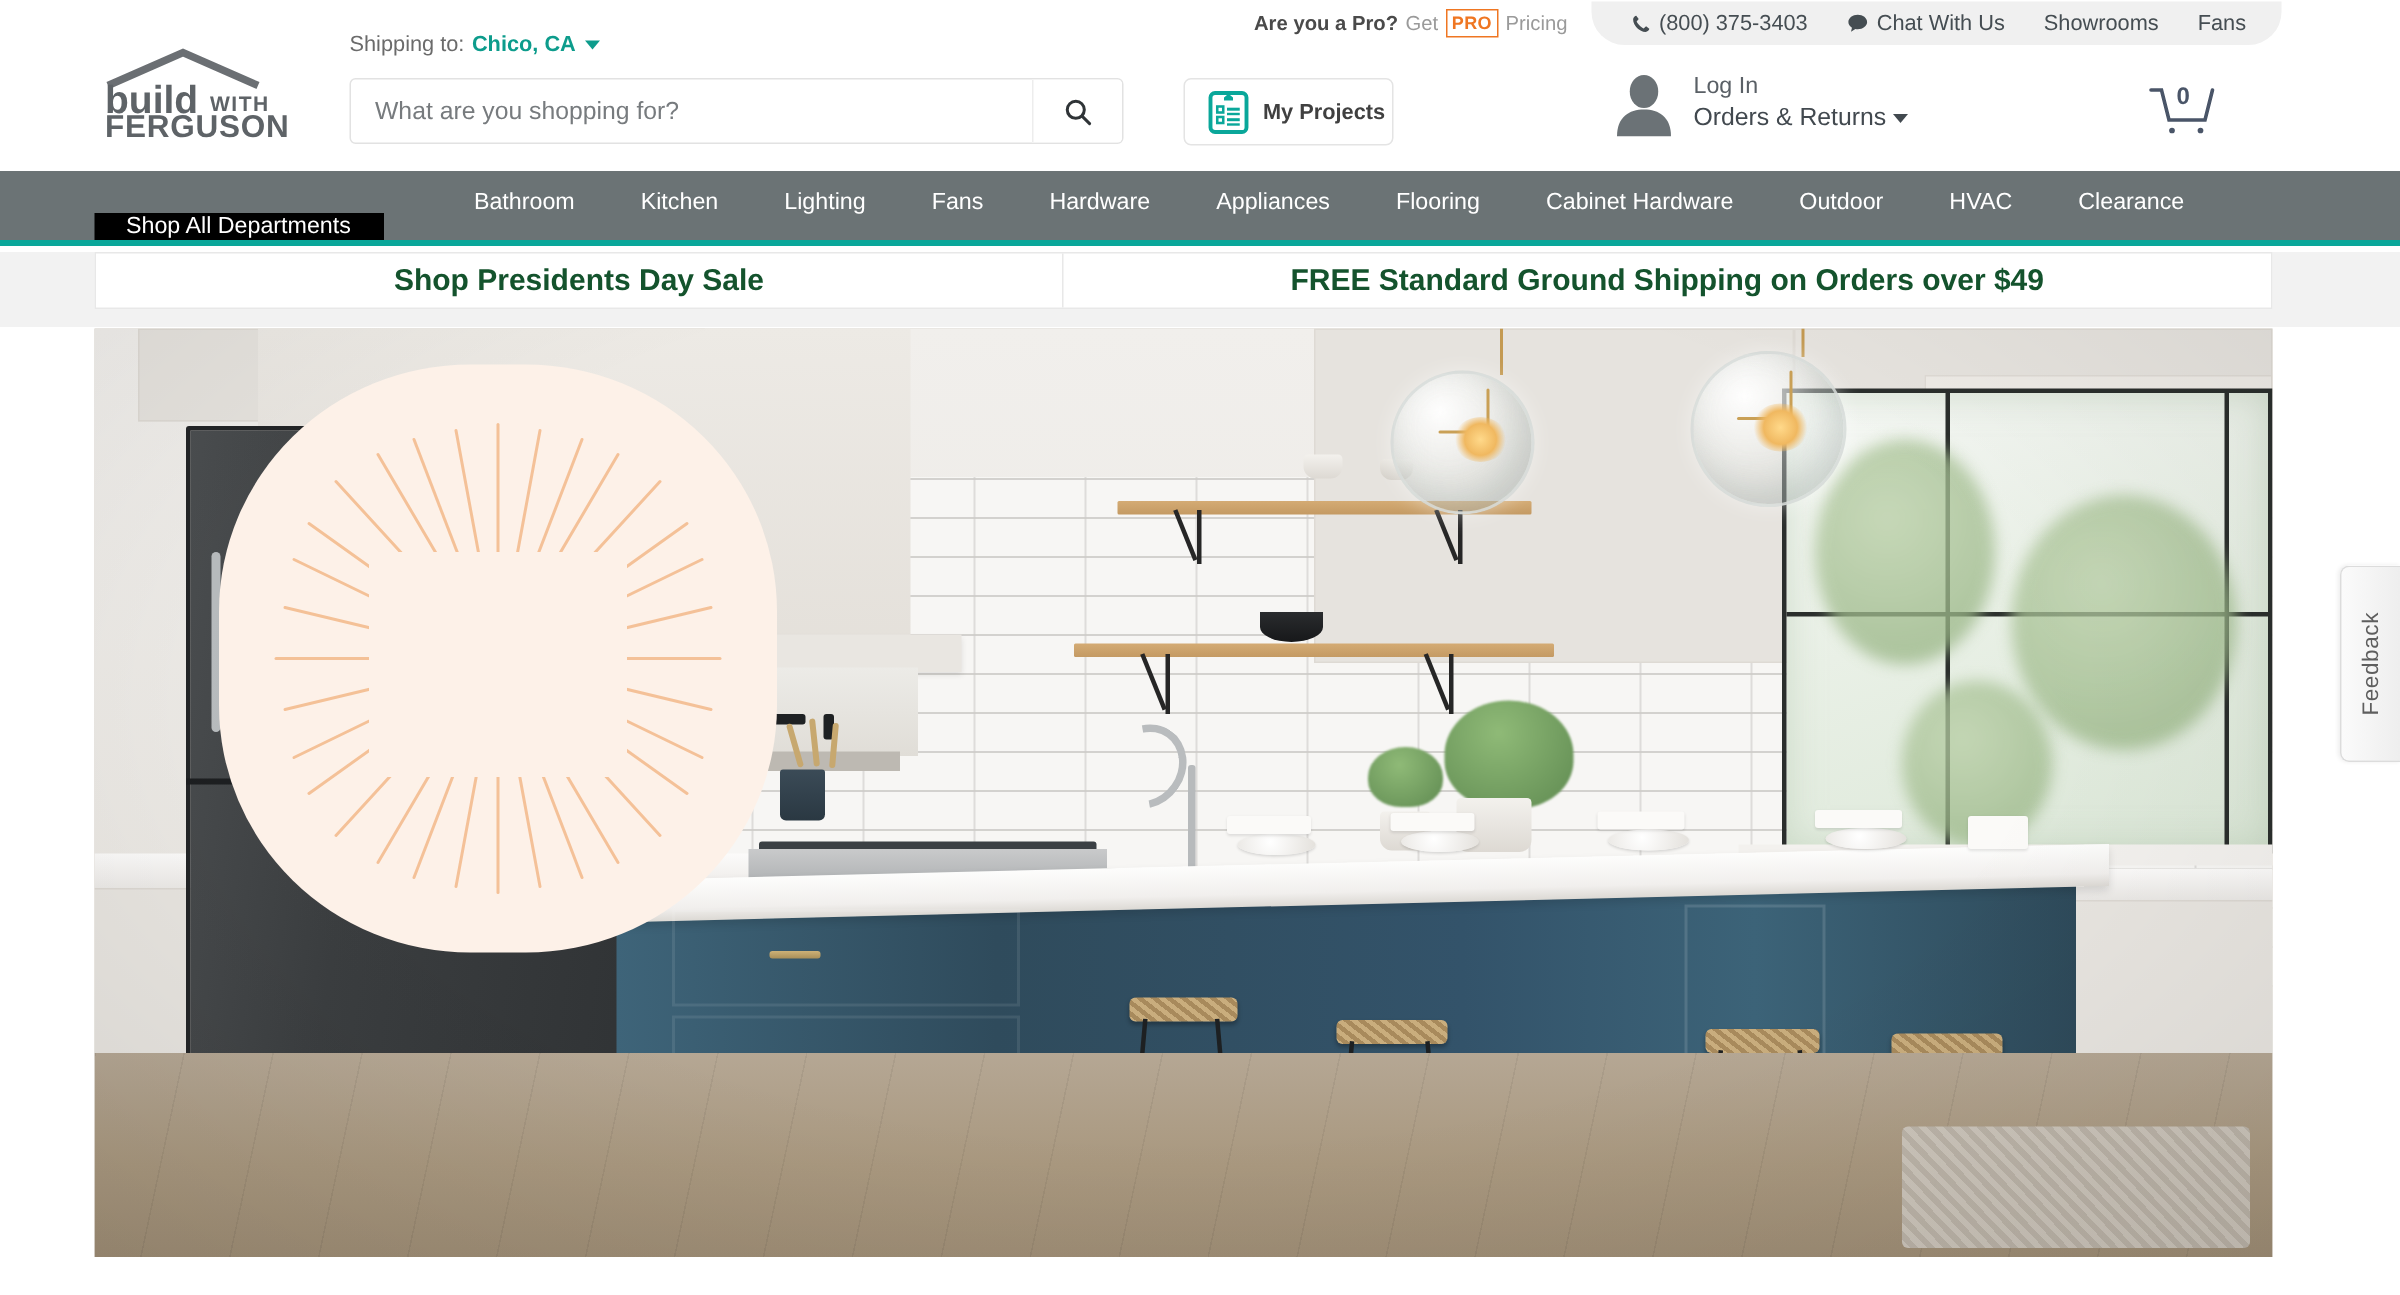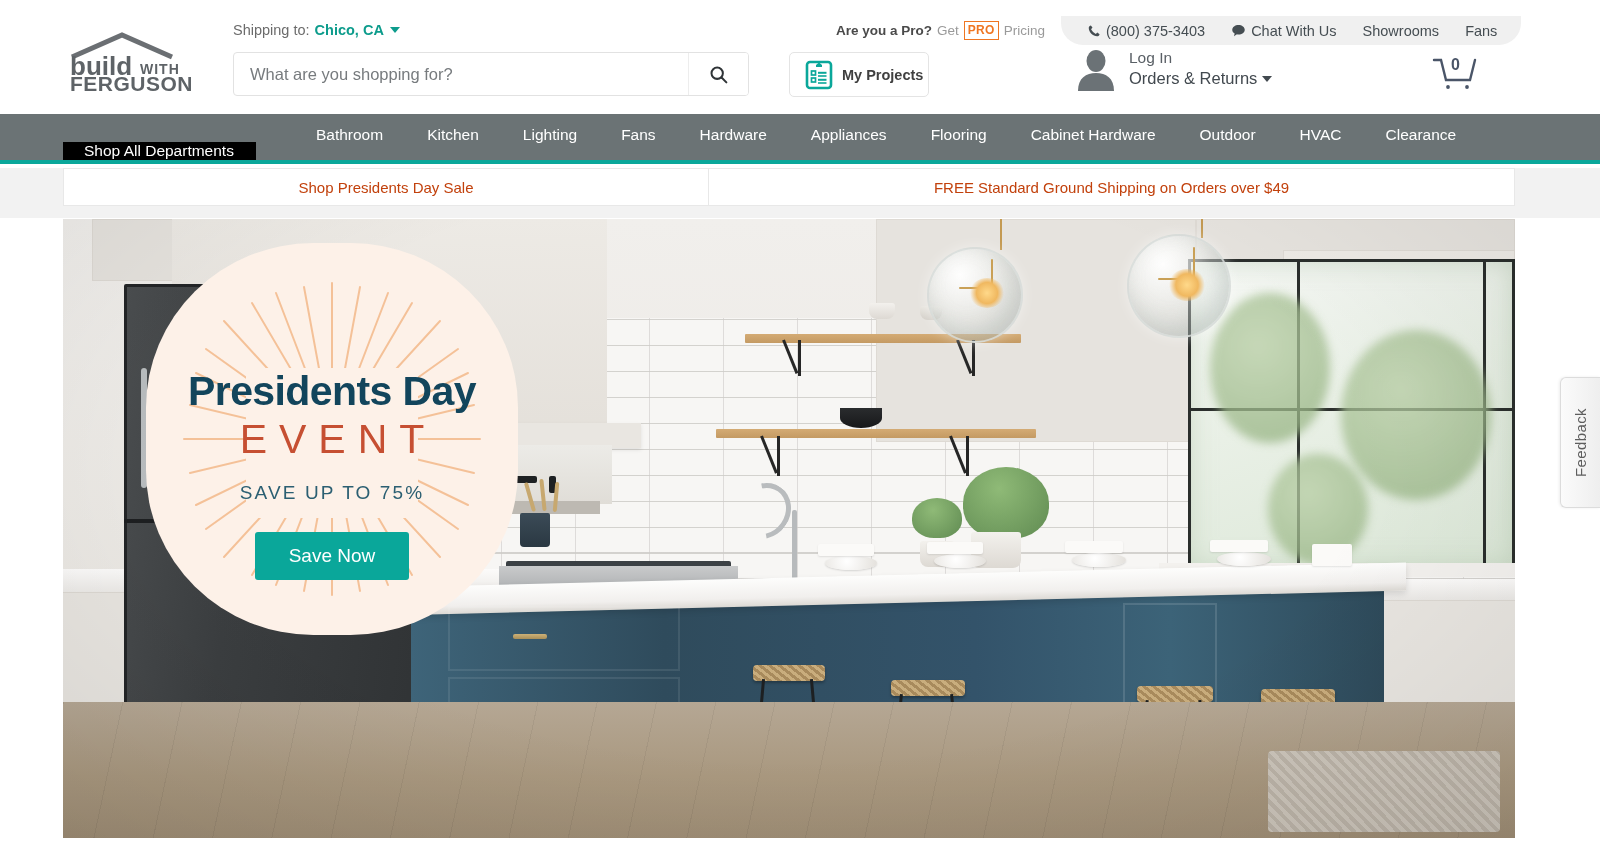--- a/index.html
+++ b/index.html
@@ -17,21 +17,21 @@
     position: relative;
     width: 1600px;
     height: 863px;
     background: #ffffff;
     overflow: hidden;
   }
 
   
   .utility-bar {
     position: absolute;
-    top: 16px;
+    top: 1px;
     left: 836px;
     height: 29px;
     display: flex;
     align-items: center;
     gap: 0;
     z-index: 30;
   }
   .util-pro {
     display: flex;
     align-items: center;
@@ -287,23 +287,23 @@
     background: #ffffff;
     border: 1px solid #e8e8e8;
     display: flex;
     align-items: stretch;
   }
   .promo-cell {
     flex: 1;
     display: flex;
     align-items: center;
     justify-content: center;
-    font-size: 15px;
-    font-weight: normal;
-    color: #c2410c;
+    font-size: 20px;
+    font-weight: bold;
+    color: #14532d;
     cursor: pointer;
     border-right: 1px solid #e8e8e8;
     white-space: nowrap;
   }
   .promo-cell:last-child { border-right: 0; }
   .promo-cell.wide { flex: 1.25; }
 
   
   .hero {
     position: absolute;
@@ -891,26 +891,20 @@
           <line x1="186" y1="196" x2="214" y2="44"></line>
           <line x1="186" y1="196" x2="158" y2="348"></line>
           <line x1="186" y1="196" x2="214" y2="348"></line>
           <line x1="186" y1="196" x2="44" y2="162"></line>
           <line x1="186" y1="196" x2="328" y2="162"></line>
           <line x1="186" y1="196" x2="44" y2="230"></line>
           <line x1="186" y1="196" x2="328" y2="230"></line>
         </g>
         <rect x="100" y="125" width="172" height="150" fill="#fdf1e8"></rect>
       </svg>
-      <div class="badge-inner">
-        <div class="badge-title">Presidents Day</div>
-        <div class="badge-sub">EVENT</div>
-        <div class="badge-save">SAVE UP TO 75%</div>
-        <button class="badge-btn">Save Now</button>
-      </div>
     </div>
   </div>
 
   <div class="feedback">
     <span>Feedback</span>
   </div>
 
 </div>
 
 </body></html>

